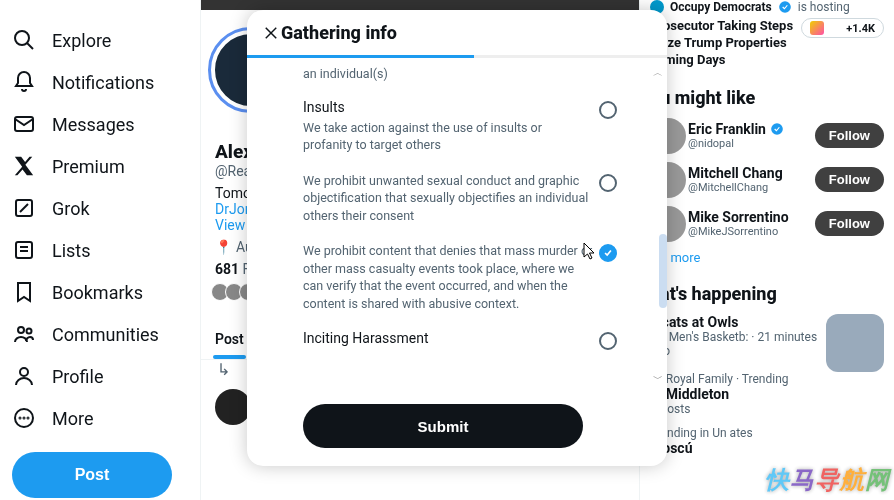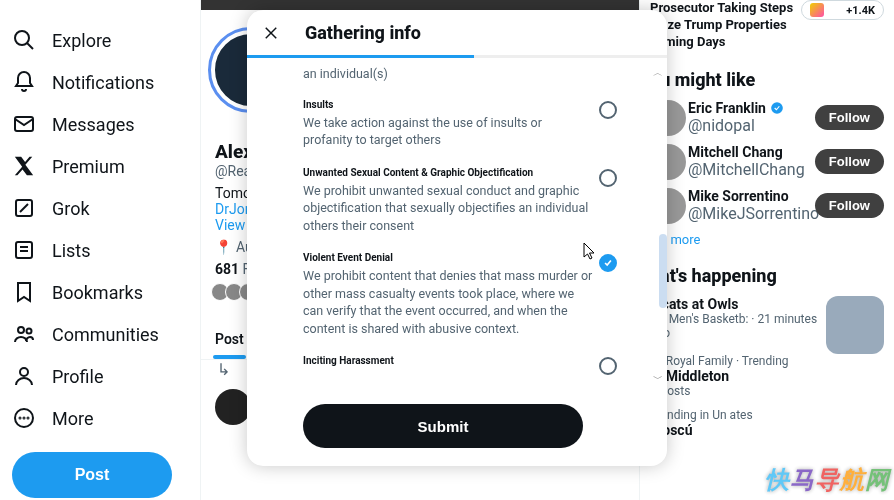--- a/index.html
+++ b/index.html
@@ -40,43 +40,43 @@
   .hosting-row { display:flex; align-items:center; gap:6px; font-size:12px; margin-bottom:4px; }
   .hosting-av { width:14px; height:14px; border-radius:50%; background:#09c; }
   .trending-text { font-size:13px; font-weight:700; line-height:1.3; }
   .pill { display:inline-flex; align-items:center; gap:22px; background:#fff; border:1px solid #cfd9de; border-radius:999px; padding:2px 8px; font-size:11px; font-weight:700; float:right; }
   .pill-dot { width:14px; height:14px; border-radius:3px; background:linear-gradient(135deg,#f0d000,#ff4ea8); }
   .sec-title { font-size:18px; font-weight:800; margin:18px 0 10px 0; }
   .follow-row { display:flex; align-items:center; gap:2px; margin:8px 0; }
   .follow-av { width:36px; height:36px; border-radius:50%; background:#999; flex-shrink:0; }
   .follow-names { flex:1; min-width:0; }
   .follow-name { font-size:14px; font-weight:700; display:flex; align-items:center; gap:4px; }
-  .follow-handle { font-size:16px; color:#536471; }
+  .follow-handle { font-size:11px; color:#536471; }
   .follow-btn { background:#404040; color:#fff; border:none; border-radius:999px; padding:5px 14px; font-size:13px; font-weight:700; cursor:pointer; }
   .verified-badge { width:14px; height:14px; }
   .show-more { color:#1d9bf0; font-size:13px; margin-top:6px; cursor:pointer; }
   .happ-item { font-size:12px; color:#536471; margin-top:10px; }
   .happ-title { font-size:14px; font-weight:700; color:#0f1419; }
   .happ-thumb { width:58px; height:58px; border-radius:12px; background:#9ab; float:right; margin-left:8px; }
   
   
   .modal-bg { position:absolute; inset:0; background:rgba(0,0,0,0.0); }
   .modal { position:absolute; left:247px; top:10px; width:420px; height:456px; background:#fff; border-radius:16px; box-shadow:0 0 18px rgba(0,0,0,0.22); overflow:hidden; display:flex; flex-direction:column; }
-  .modal-head { display:flex; align-items:center; gap:24px; padding:12px 16px 8px 14px; }
+  .modal-head { display:flex; align-items:center; padding:12px 16px 8px 14px; }
   .close-x { width:20px; height:20px; cursor:pointer; display:flex; align-items:center; justify-content:center; }
   .modal-title { font-size:18px; font-weight:800; }
   .progress { height:3px; background:#eee; position:relative; margin:4px 0 0 0; }
   .progress-fill { position:absolute; left:0; top:0; height:3px; background:#1d9bf0; width:54%; }
   .modal-body { flex:1; overflow:hidden; position:relative; padding:8px 50px 8px 56px; }
   .scroll-ind-up { position:absolute; right:4px; top:8px; color:#888; font-size:10px; }
   .scroll-ind-down { position:absolute; right:4px; bottom:8px; color:#888; font-size:10px; }
   .scroll-thumb { position:absolute; right:0; top:176px; width:8px; height:74px; background:#a8c7e8; border-radius:4px; opacity:0.6; }
   .trunc-desc { font-size:12.5px; color:#536471; line-height:1.35; margin-bottom:16px; }
   .opt { position:relative; margin-bottom:18px; padding-right:24px; }
-  .opt-title { font-size:10px; font-weight:700; margin-bottom:4px; }
+  .opt-title { font-size:14px; font-weight:400; margin-bottom:4px; }
   .opt-desc { font-size:12.5px; color:#536471; line-height:1.4; }
   .opt-radio { position:absolute; right:0; top:2px; width:18px; height:18px; border:2px solid #536471; border-radius:50%; cursor:pointer; }
   .opt-radio.checked { border-color:#1d9bf0; background:#1d9bf0; display:flex; align-items:center; justify-content:center; }
   .opt-radio.checked svg { width:10px; height:10px; }
   .modal-foot { padding:10px 84px 18px 56px; }
   .submit-btn { width:100%; height:44px; background:#0f1419; color:#fff; border:none; border-radius:999px; font-size:15px; font-weight:700; cursor:pointer; }
   
   .cursor { position:absolute; left:583px; top:242px; pointer-events:none; z-index:99; }
   
   .watermark { position:absolute; right:4px; bottom:4px; font-size:24px; font-weight:700; font-style:italic; color:#fff; text-shadow:0 0 4px rgba(0,0,0,0.4); opacity:0.9; letter-spacing:1px; }
@@ -206,20 +206,29 @@
     <div class="tab active">Post</div>
   </div>
   <div class="feed-arrow">↳</div>
   <div class="feed-row">
     <div class="feed-av"></div>
   </div>
 </div>
 
 <aside class="right">
   <div class="trend-box">
+    <div class="hosting-row">
+        <div class="hosting-av"></div>
+        <b>Occupy Democrats</b> 
+        <svg class="verified-badge" viewBox="0 0 24 24" fill="#1d9bf0">
+          <circle cx="12" cy="12" r="10"></circle>
+          <path d="M8 12l3 3 5-6" stroke="#fff" stroke-width="2" fill="none"></path>
+        </svg> 
+        <span style="color:#536471">is hosting</span>
+      </div>
     <div style="display:flex;align-items:flex-start;gap:6px;">
       <div class="trending-text" style="flex:1">Prosecutor Taking Steps To ze Trump Properties In ming Days</div>
       <div class="pill">
           <span class="pill-dot"></span>
           <span>+1.4K</span>
         </div>
     </div>
   </div>
 
   <div class="sec-title">ou might like</div>
@@ -296,26 +305,24 @@
     <div class="scroll-ind-down">﹀</div>
 
     <div class="trunc-desc">an individual(s)</div>
 
     <div class="opt">
       <div class="opt-title">Insults</div>
       <div class="opt-desc">We take action against the use of insults or profanity to target others</div>
       <div class="opt-radio"></div>
     </div>
     <div class="opt">
-      <div class="opt-title">Unwanted Sexual Content &amp; Graphic Objectification</div>
       <div class="opt-desc">We prohibit unwanted sexual conduct and graphic objectification that sexually objectifies an individual others their consent</div>
       <div class="opt-radio"></div>
     </div>
     <div class="opt">
-      <div class="opt-title">Violent Event Denial</div>
       <div class="opt-desc">We prohibit content that denies that mass murder or other mass casualty events took place, where we can verify that the event occurred, and when the content is shared with abusive context.</div>
       <div class="opt-radio checked">
           <svg viewBox="0 0 24 24" fill="none" stroke="#fff" stroke-width="4">
             <path d="M5 12l5 5 9-11"></path>
           </svg>
         </div>
     </div>
     <div class="opt">
       <div class="opt-title">Inciting Harassment</div>
 

